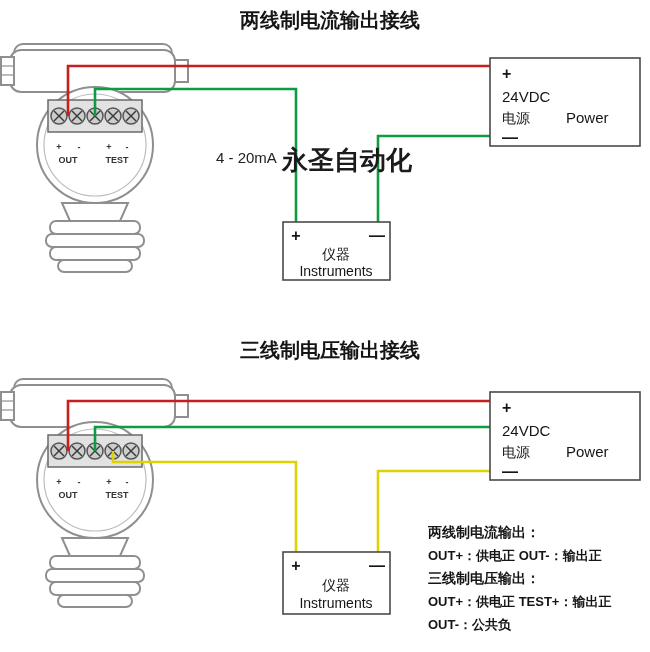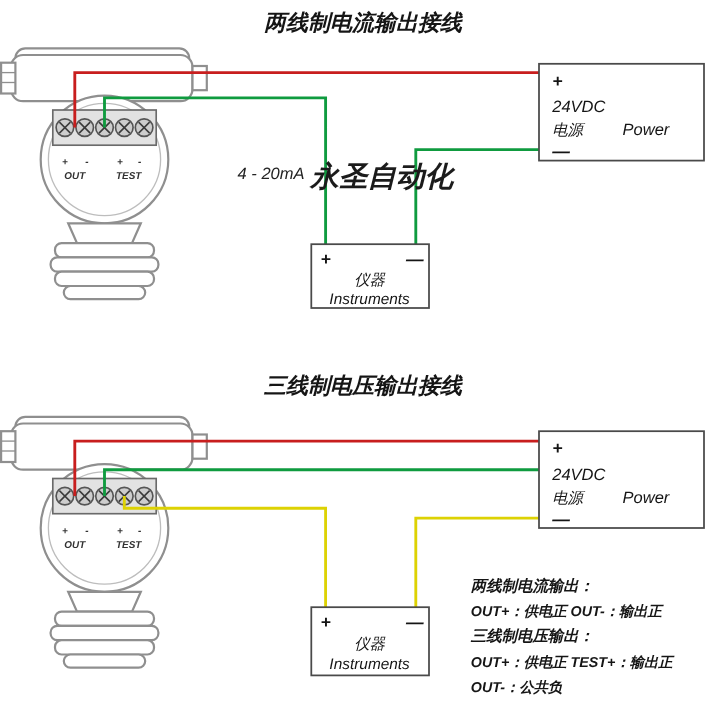--- a/index.html
+++ b/index.html
@@ -1,16 +1,16 @@
 <!DOCTYPE html>
 <html><head>
 <meta charset="utf-8">
 <style>
   html,body{margin:0;padding:0;background:#ffffff;}
-  .page{position:relative;width:650px;height:652px;background:#ffffff;overflow:hidden;font-style:italic;}
+  .page{position:relative;width:650px;height:652px;background:#ffffff;overflow:hidden;}
   svg text{font-family:"Liberation Sans",sans-serif;fill:#151515;}
   .title{font-size:20px;font-weight:bold;}
   .lbl14{font-size:14px;}
   .lbl15{font-size:15px;}
   .sign{font-size:16px;font-weight:bold;}
   .wm{font-size:26px;font-weight:600;fill:#1b1b1b;}
   .wirelbl{font-size:15px;fill:#222;}
   .note-h{font-size:14px;font-weight:bold;}
   .note{font-size:13px;font-weight:bold;}
   .t10{font-size:9px;font-weight:bold;fill:#333;text-anchor:middle;}

